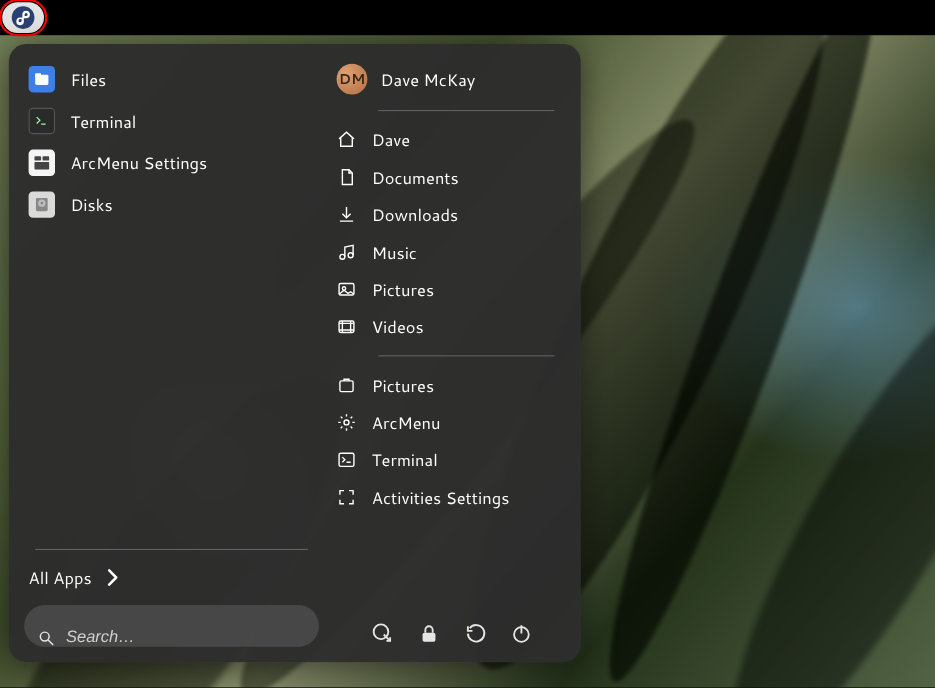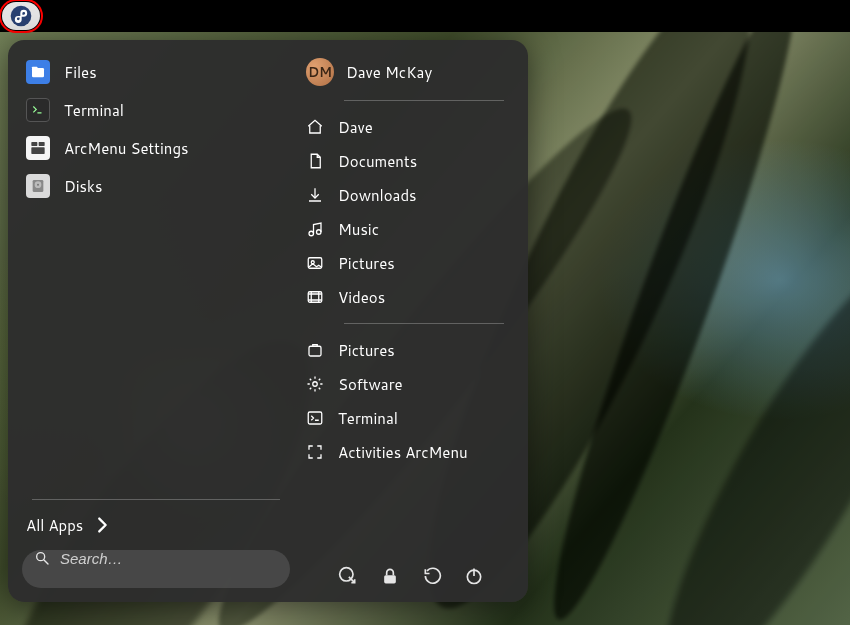--- a/index.html
+++ b/index.html
@@ -133,21 +133,21 @@
     margin-bottom: 8px;
   }
   .allapps-row .chevron { width:22px; height:22px; stroke:#fff; }
 
   .search-box {
     height: 38px;
     width: 100%;
     background: rgba(80,80,80,0.75);
     border-radius: 19px;
     display: flex;
-    align-items: flex-start;
+    align-items: flex-end;
     padding: 0 12px;
     gap: 10px;
   }
   .search-box input {
     flex: 1;
     background: transparent;
     border: 0;
     outline: none;
     color: #fff;
     font-size: 15px;
@@ -377,40 +377,40 @@
         <span class="place-label">Pictures</span>
       </div>
 
       <div class="place-item">
         <span class="place-icon">
           <svg viewBox="0 0 24 24">
               <circle cx="12" cy="12" r="3"></circle>
               <path d="M12 2v3M12 19v3M2 12h3M19 12h3M5 5l2 2M17 17l2 2M19 5l-2 2M7 17l-2 2"></path>
             </svg>
         </span>
-        <span class="place-label">Software</span>
+        <span class="place-label">ArcMenu</span>
       </div>
 
       <div class="place-item">
         <span class="place-icon">
           <svg viewBox="0 0 24 24">
               <rect x="3" y="4" width="18" height="16" rx="2"></rect>
               <path d="M7 9l3 3-3 3M12 15h5"></path>
             </svg>
         </span>
         <span class="place-label">Terminal</span>
       </div>
 
       <div class="place-item">
         <span class="place-icon">
           <svg viewBox="0 0 24 24">
               <path d="M9 4H4v5M15 4h5v5M15 20h5v-5M9 20H4v-5"></path>
             </svg>
         </span>
-        <span class="place-label">Activities ArcMenu</span>
+        <span class="place-label">Activities Settings</span>
       </div>
     </div>
 
     <div class="right-spacer"></div>
 
     <div class="session-row">
       <div class="session-btn">
         <svg viewBox="0 0 24 24">
           <circle cx="10" cy="10" r="8" fill="none" stroke-width="2"></circle>
           <path d="M13 13l7 7" stroke-width="2"></path>

